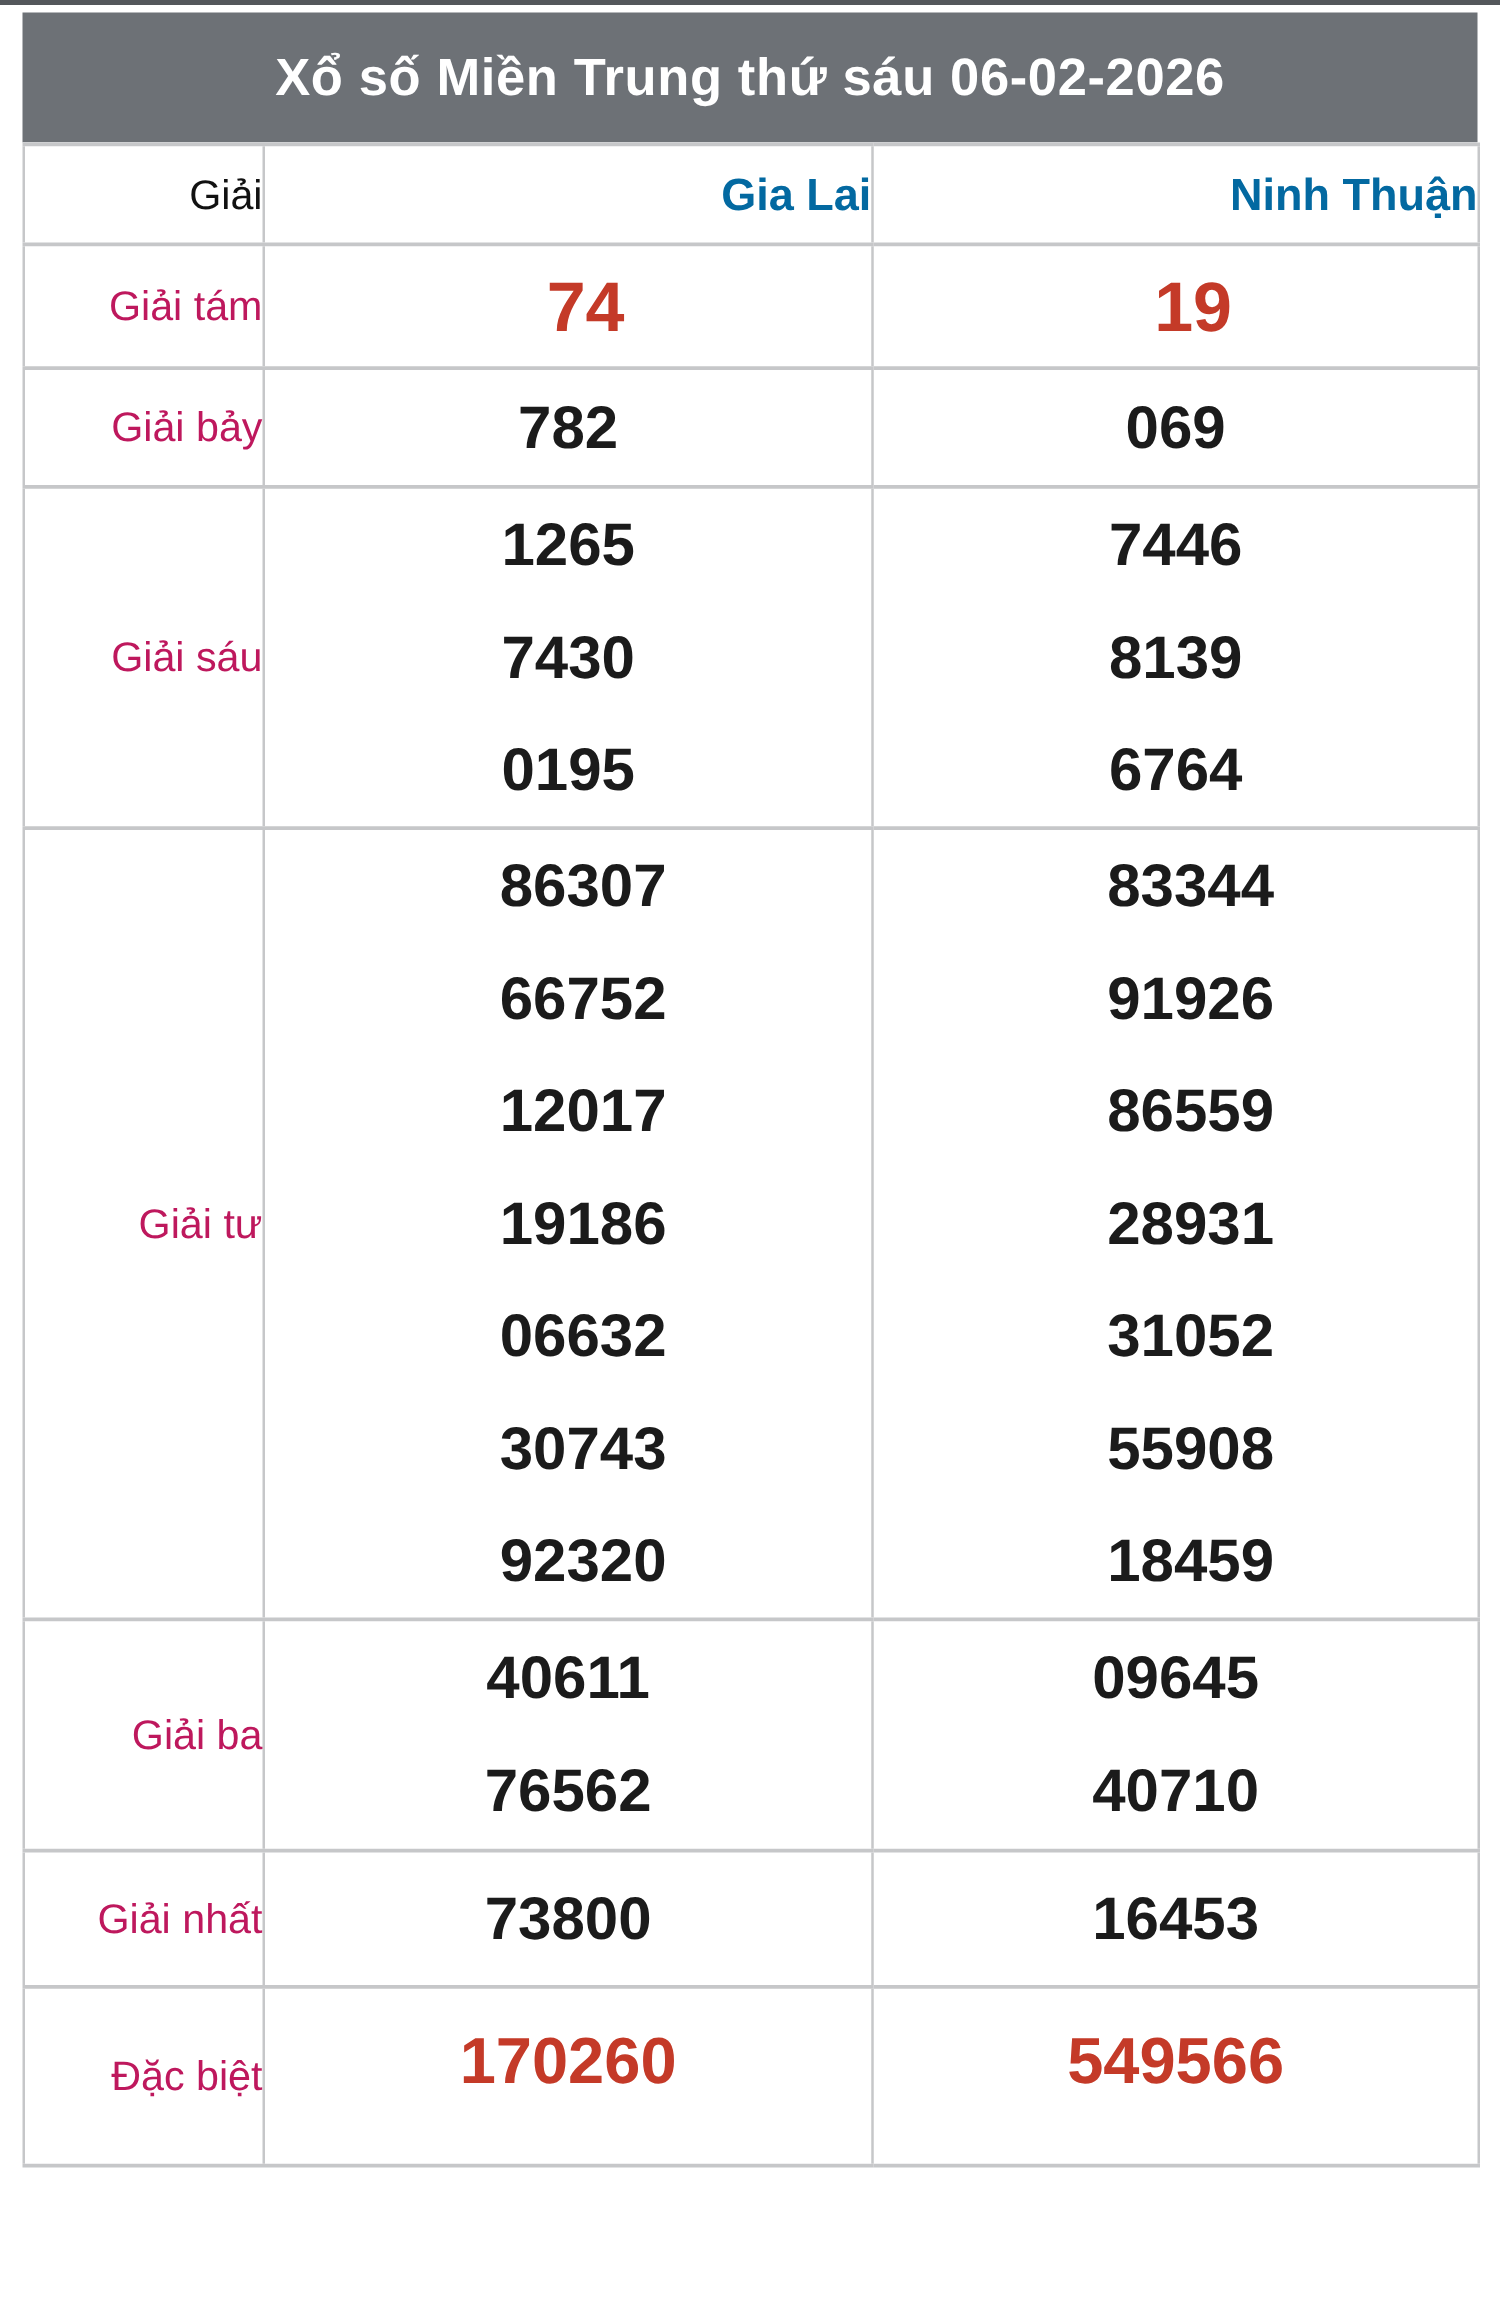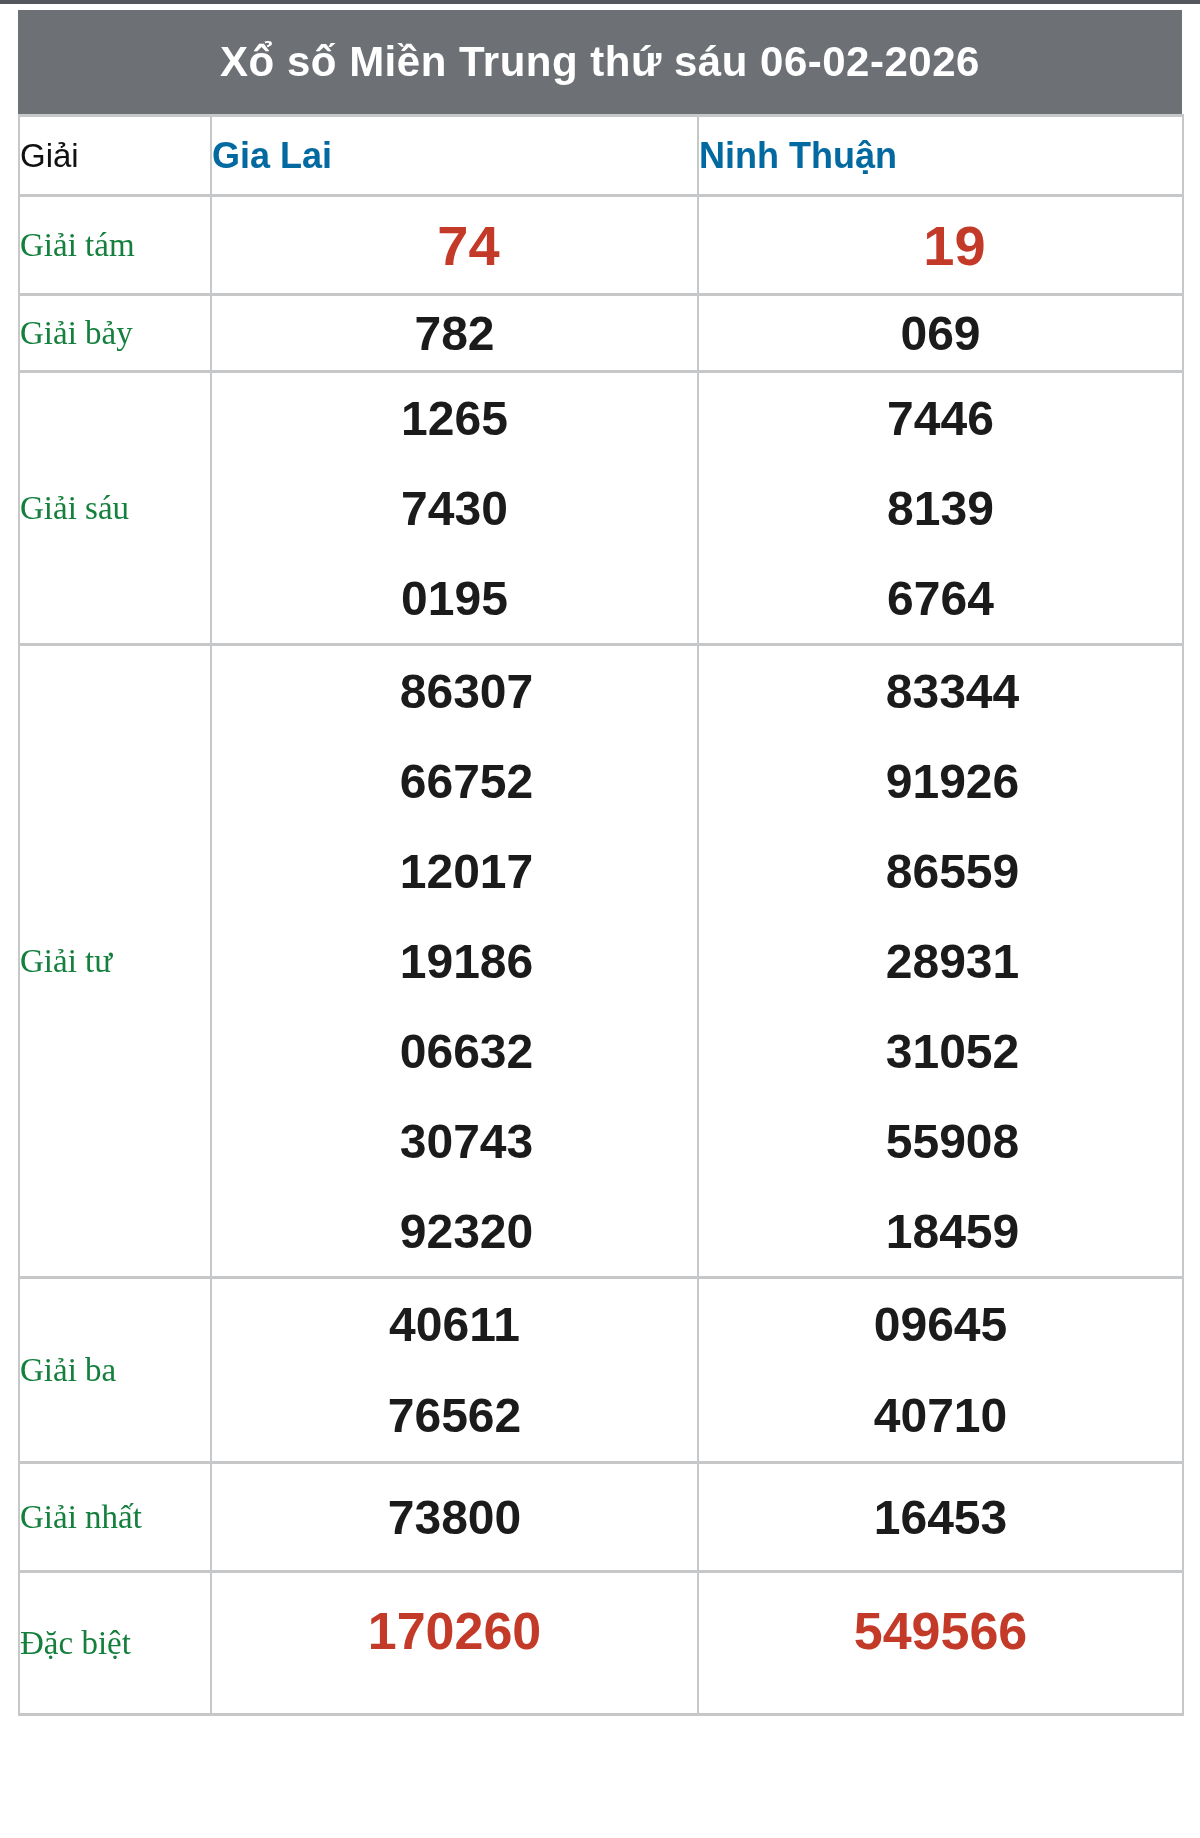--- a/index.html
+++ b/index.html
@@ -38,38 +38,38 @@
     border-collapse:collapse;
     table-layout:fixed;
     background:#ffffff;
   }
   table.results col.c-label{width:192px;}
   table.results col.c-gl{width:487px;}
   table.results col.c-nt{width:485px;}
   table.results th, table.results td{
     border:2px solid var(--border);
     border-top-width:3px;border-bottom-width:3px;
-    text-align:left;vertical-align:middle;
+    text-align:right;vertical-align:middle;
     background:#ffffff;
     padding:0;
   }
   thead th{height:80px;}
   th.prize-h{font-weight:normal;font-size:33px;color:#111;}
   th.prov-h{font-weight:bold;font-size:36px;color:#0369a1;}
   td.label-cell{
-    font-size:33px;color:#15803d;font-weight:normal;font-family:Liberation Serif, serif;
+    font-size:33px;color:#be185d;font-weight:normal;
   }
   .num{
     display:flex;align-items:center;justify-content:center;
     height:90px;
     font-size:48px;font-weight:bold;color:var(--num-text);
   }
   tr.hl .num{color:var(--highlight);}
   tr.row-giai-tam  .num{height:96px;font-size:56px;padding-left:28px;}
-  tr.row-giai-bay  .num{height:74px;}
+  tr.row-giai-bay  .num{height:92px;}
   tr.row-giai-sau  .num{height:90px;}
   tr.row-giai-nam  .num{height:88px;}
   tr.row-giai-tu   .num{height:90px;padding-left:24px;}
   tr.row-giai-ba   .num{height:91px;}
   tr.row-giai-nhi  .num{height:88px;}
   tr.row-giai-nhat .num{height:106px;}
   tr.row-dac-biet  .num{height:140px;font-size:52px;align-items:flex-start;padding-top:28px;}
 </style>
 </head>
 <body>

